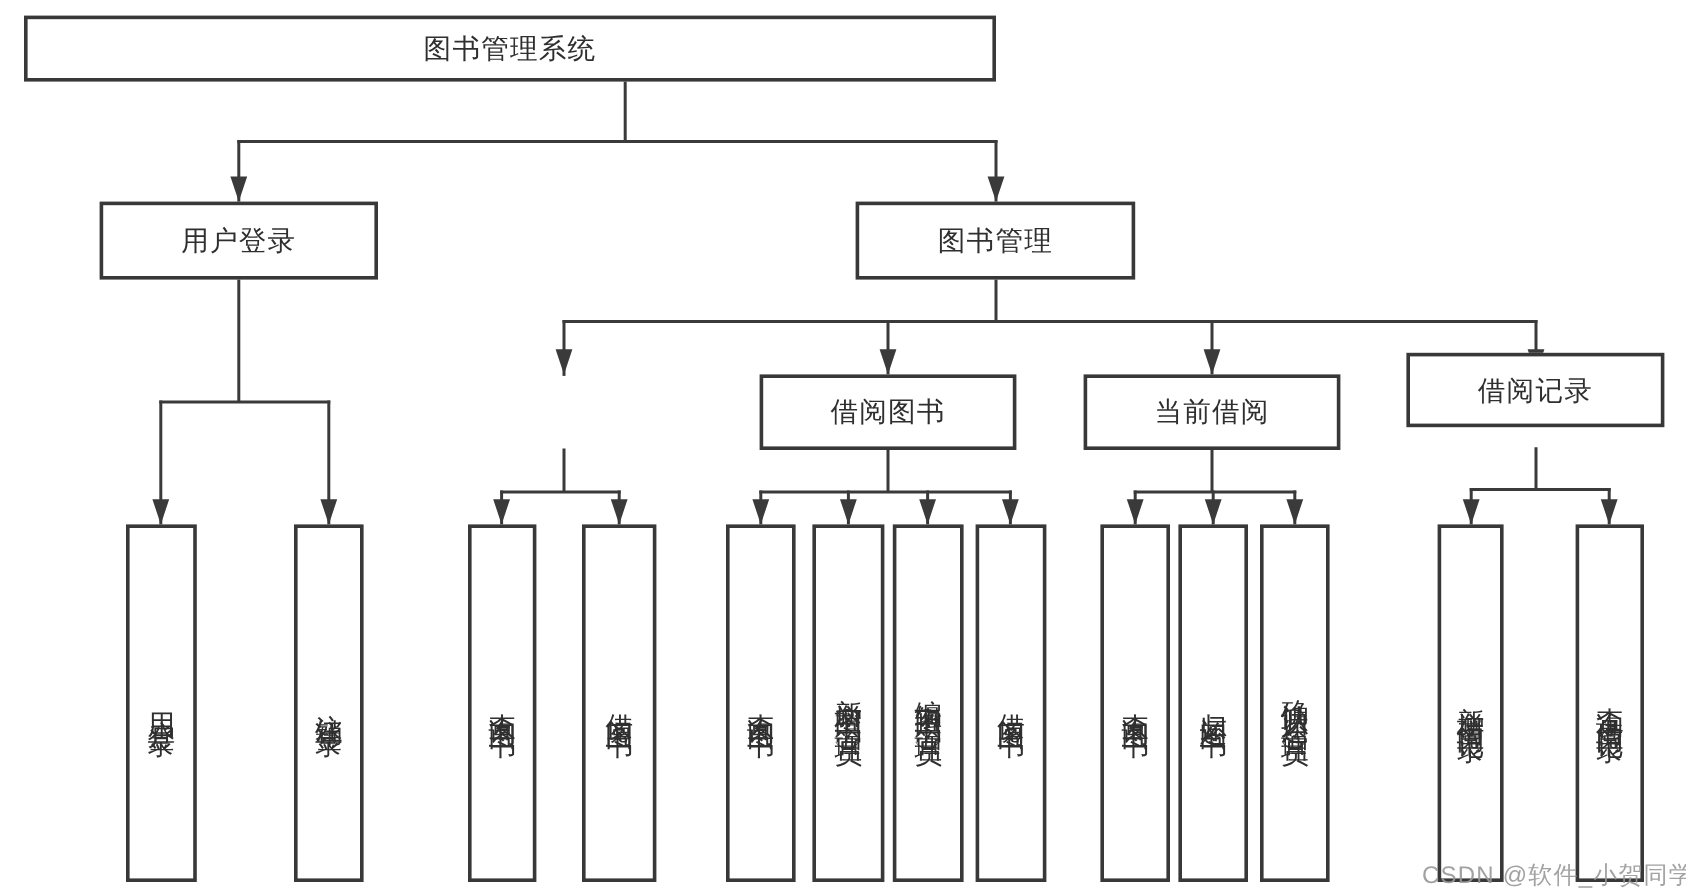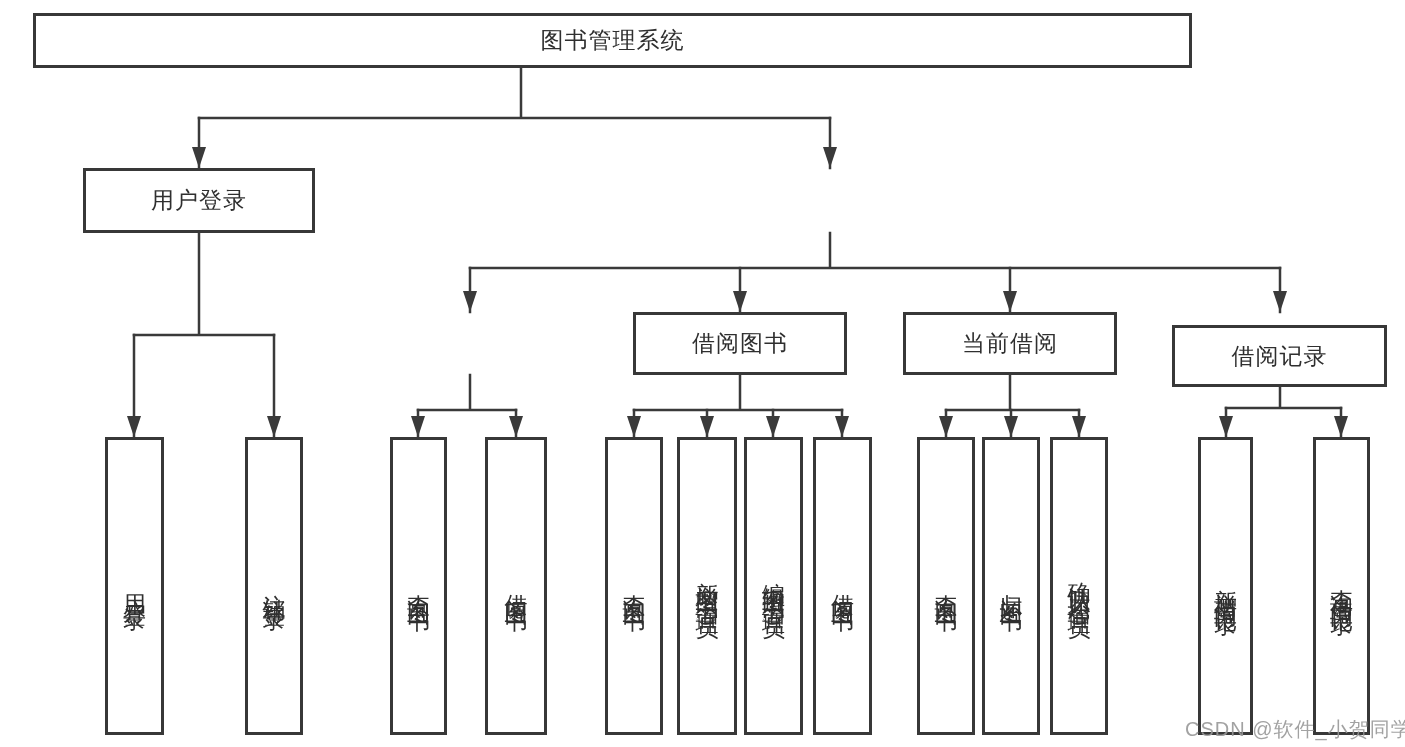--- a/index.html
+++ b/index.html
@@ -16,27 +16,27 @@
   .v-box{
     position:absolute;top:437px;height:298px;box-sizing:border-box;background:#ffffff;
     border:3px solid #383838;display:flex;align-items:center;justify-content:center;
   }
   .vlabel{
     writing-mode:vertical-rl;text-orientation:mixed;
     font-size:24px;letter-spacing:14px;line-height:1;
   }
   .v-box.dense .vlabel{letter-spacing:5px;font-size:23px;}
   
-  #n-root{left:20px;top:13px;width:1159px;height:55px;margin-left:13px;}
+  #n-root{left:20px;top:13px;width:810px;height:55px;}
   #n-user-login{left:83px;top:168px;width:232px;height:65px;}
   #n-book-mgmt{left:713px;top:168px;width:233px;height:65px;}
   #n-new-book{left:363px;top:312px;width:214px;height:63px;}
   #n-book-borrow{left:633px;top:312px;width:214px;height:63px;}
   #n-cur-borrow{left:903px;top:312px;width:214px;height:63px;text-align:center;}
-  #n-borrow-rec{left:1172px;top:325px;width:215px;height:62px;font-family:Liberation Mono, monospace;}
+  #n-borrow-rec{left:1172px;top:294px;width:215px;height:62px;font-family:Liberation Mono, monospace;}
   #lf0{left:105px;width:59px;}
   #lf1{left:245px;width:58px;}
   #lf2{left:390px;width:57px;}
   #lf3{left:485px;width:62px;}
   #lf4{left:605px;width:58px;}
   #lf5{left:677px;width:60px;}
   #lf6{left:744px;width:59px;}
   #lf7{left:813px;width:59px;}
   #lf8{left:917px;width:58px;}
   #lf9{left:982px;width:58px;}
@@ -96,20 +96,23 @@
     </g>
   </svg>
 
   <div id="n-root" class="h-box">
     <span>图书管理系统</span>
   </div>
 
   <div id="n-user-login" class="h-box">
     <span>用户登录</span>
   </div>
+  <div id="n-book-mgmt" class="h-box">
+    <span>图书管理</span>
+  </div>
 
   <div id="n-book-borrow" class="h-box">
     <span>借阅图书</span>
   </div>
   <div id="n-cur-borrow" class="h-box">
     <span>当前借阅</span>
   </div>
   <div id="n-borrow-rec" class="h-box">
     <span>借阅记录</span>
   </div>

